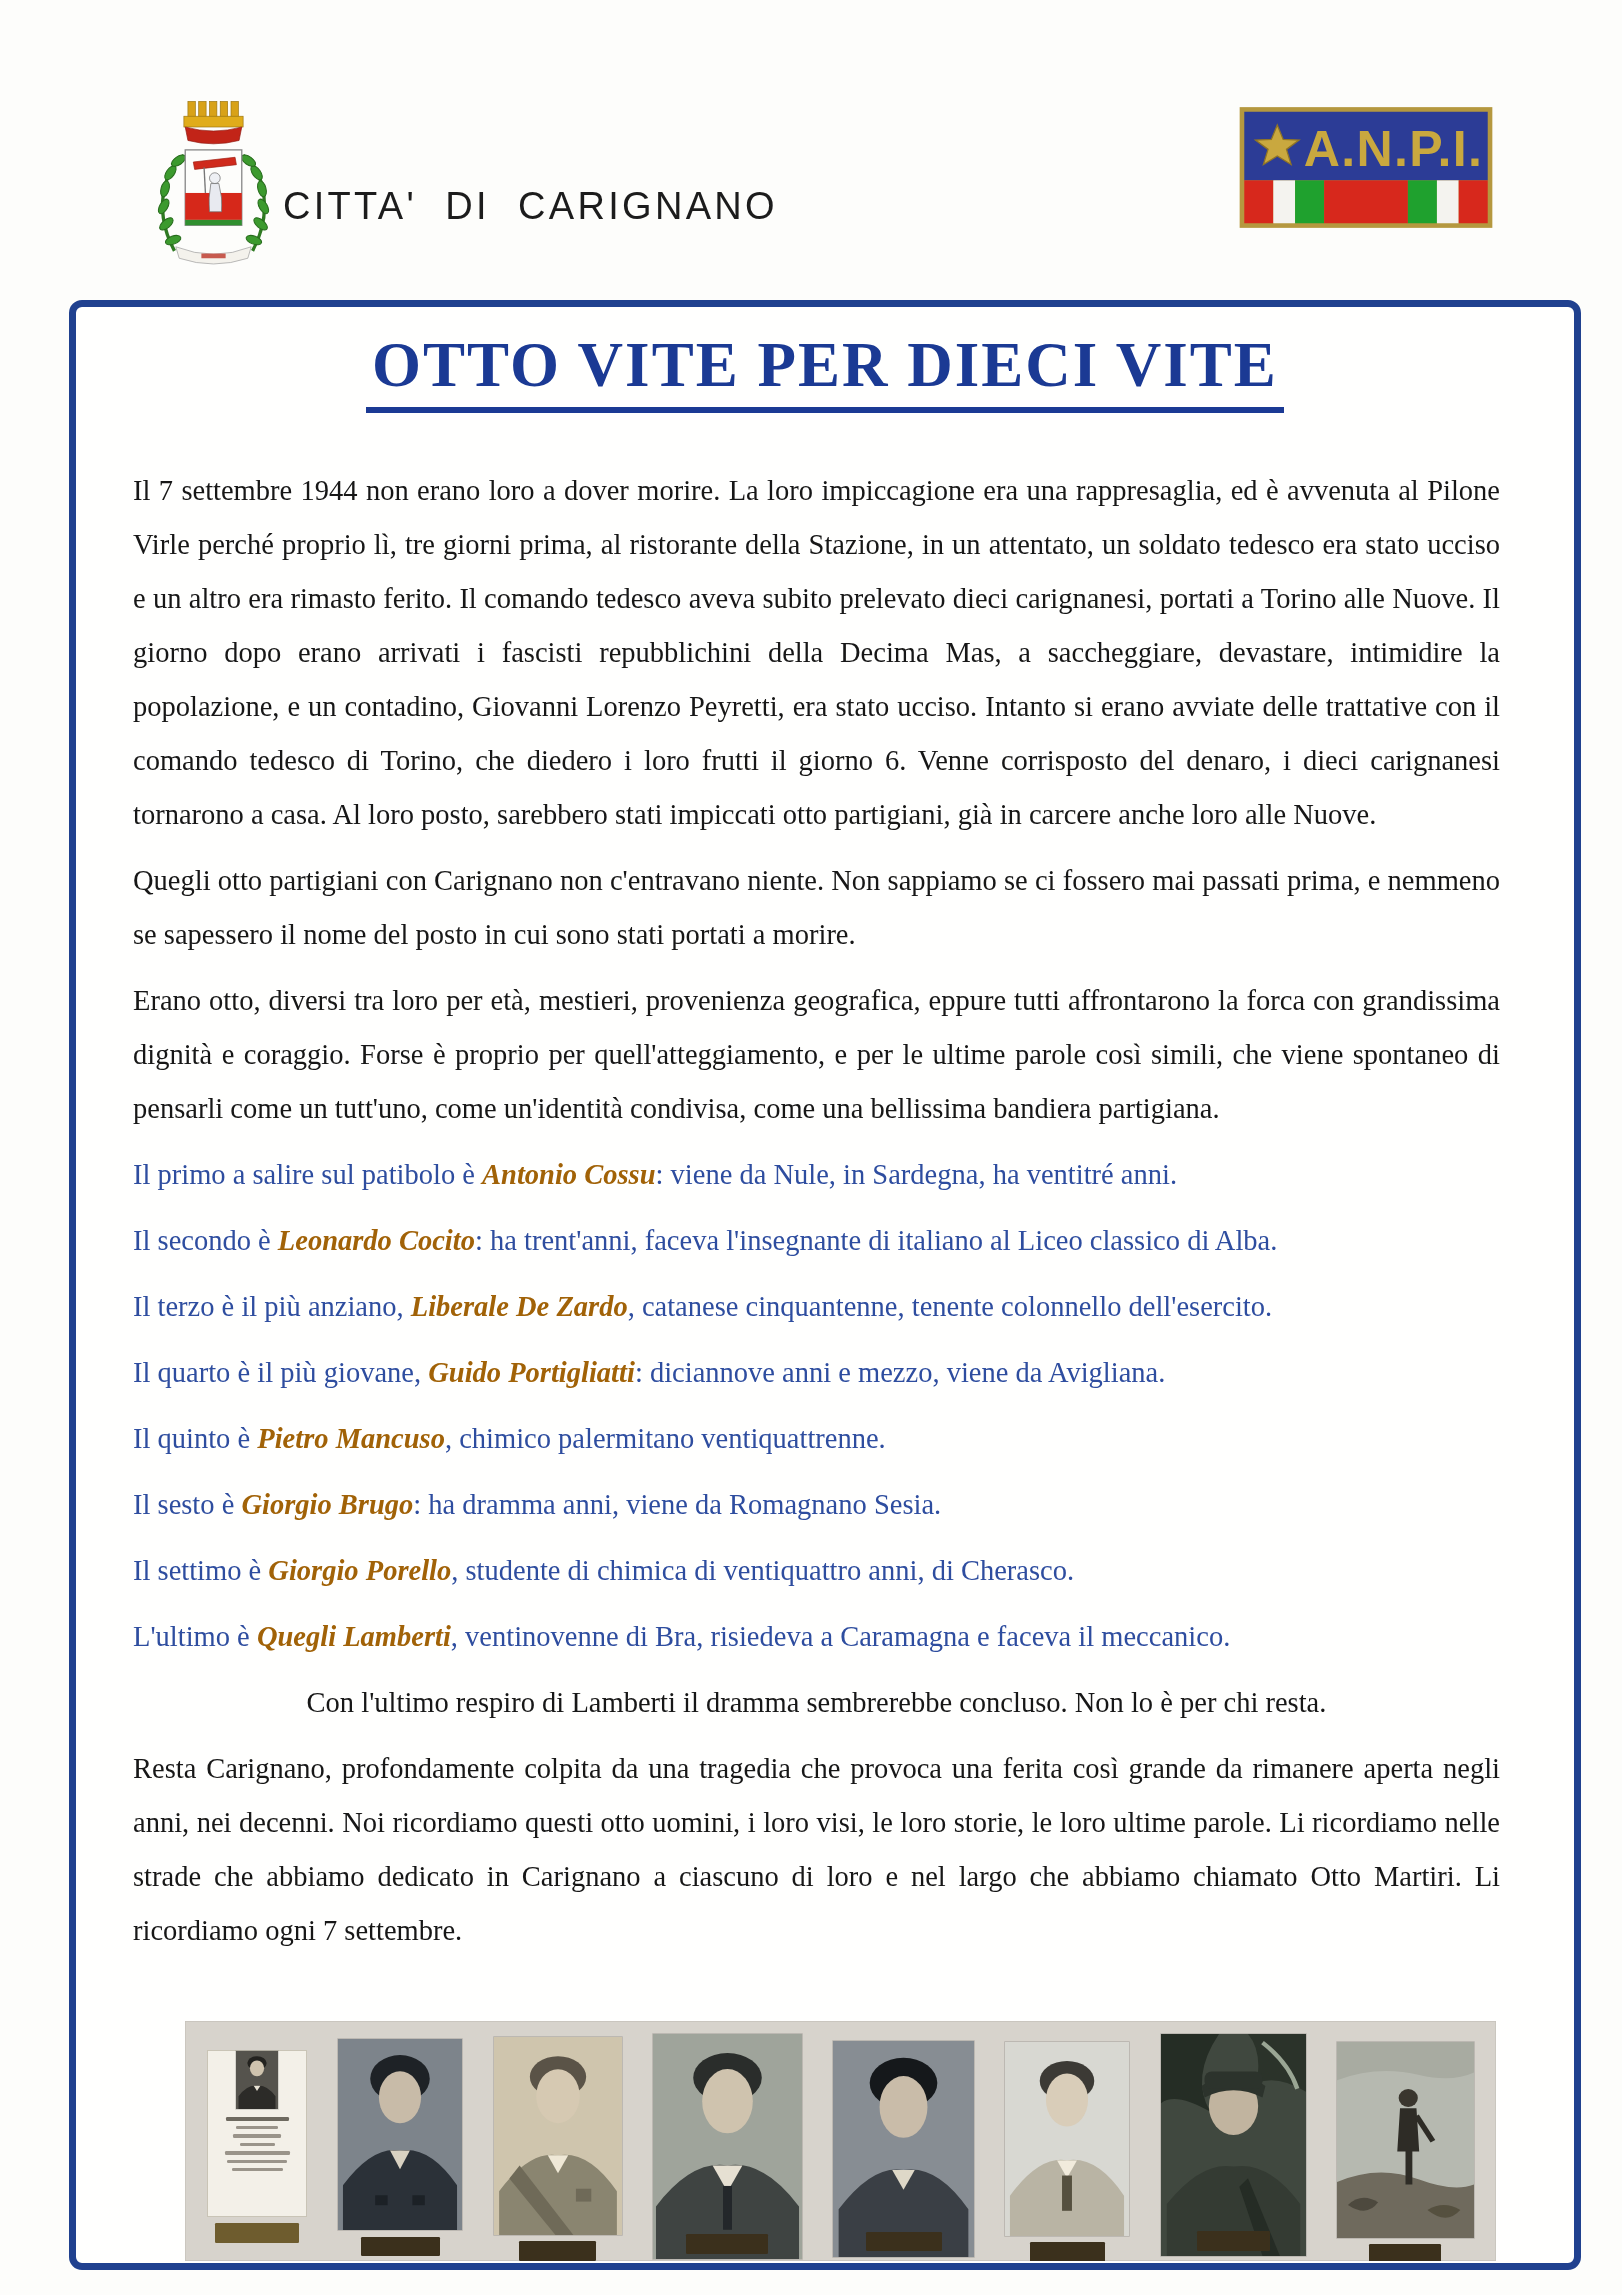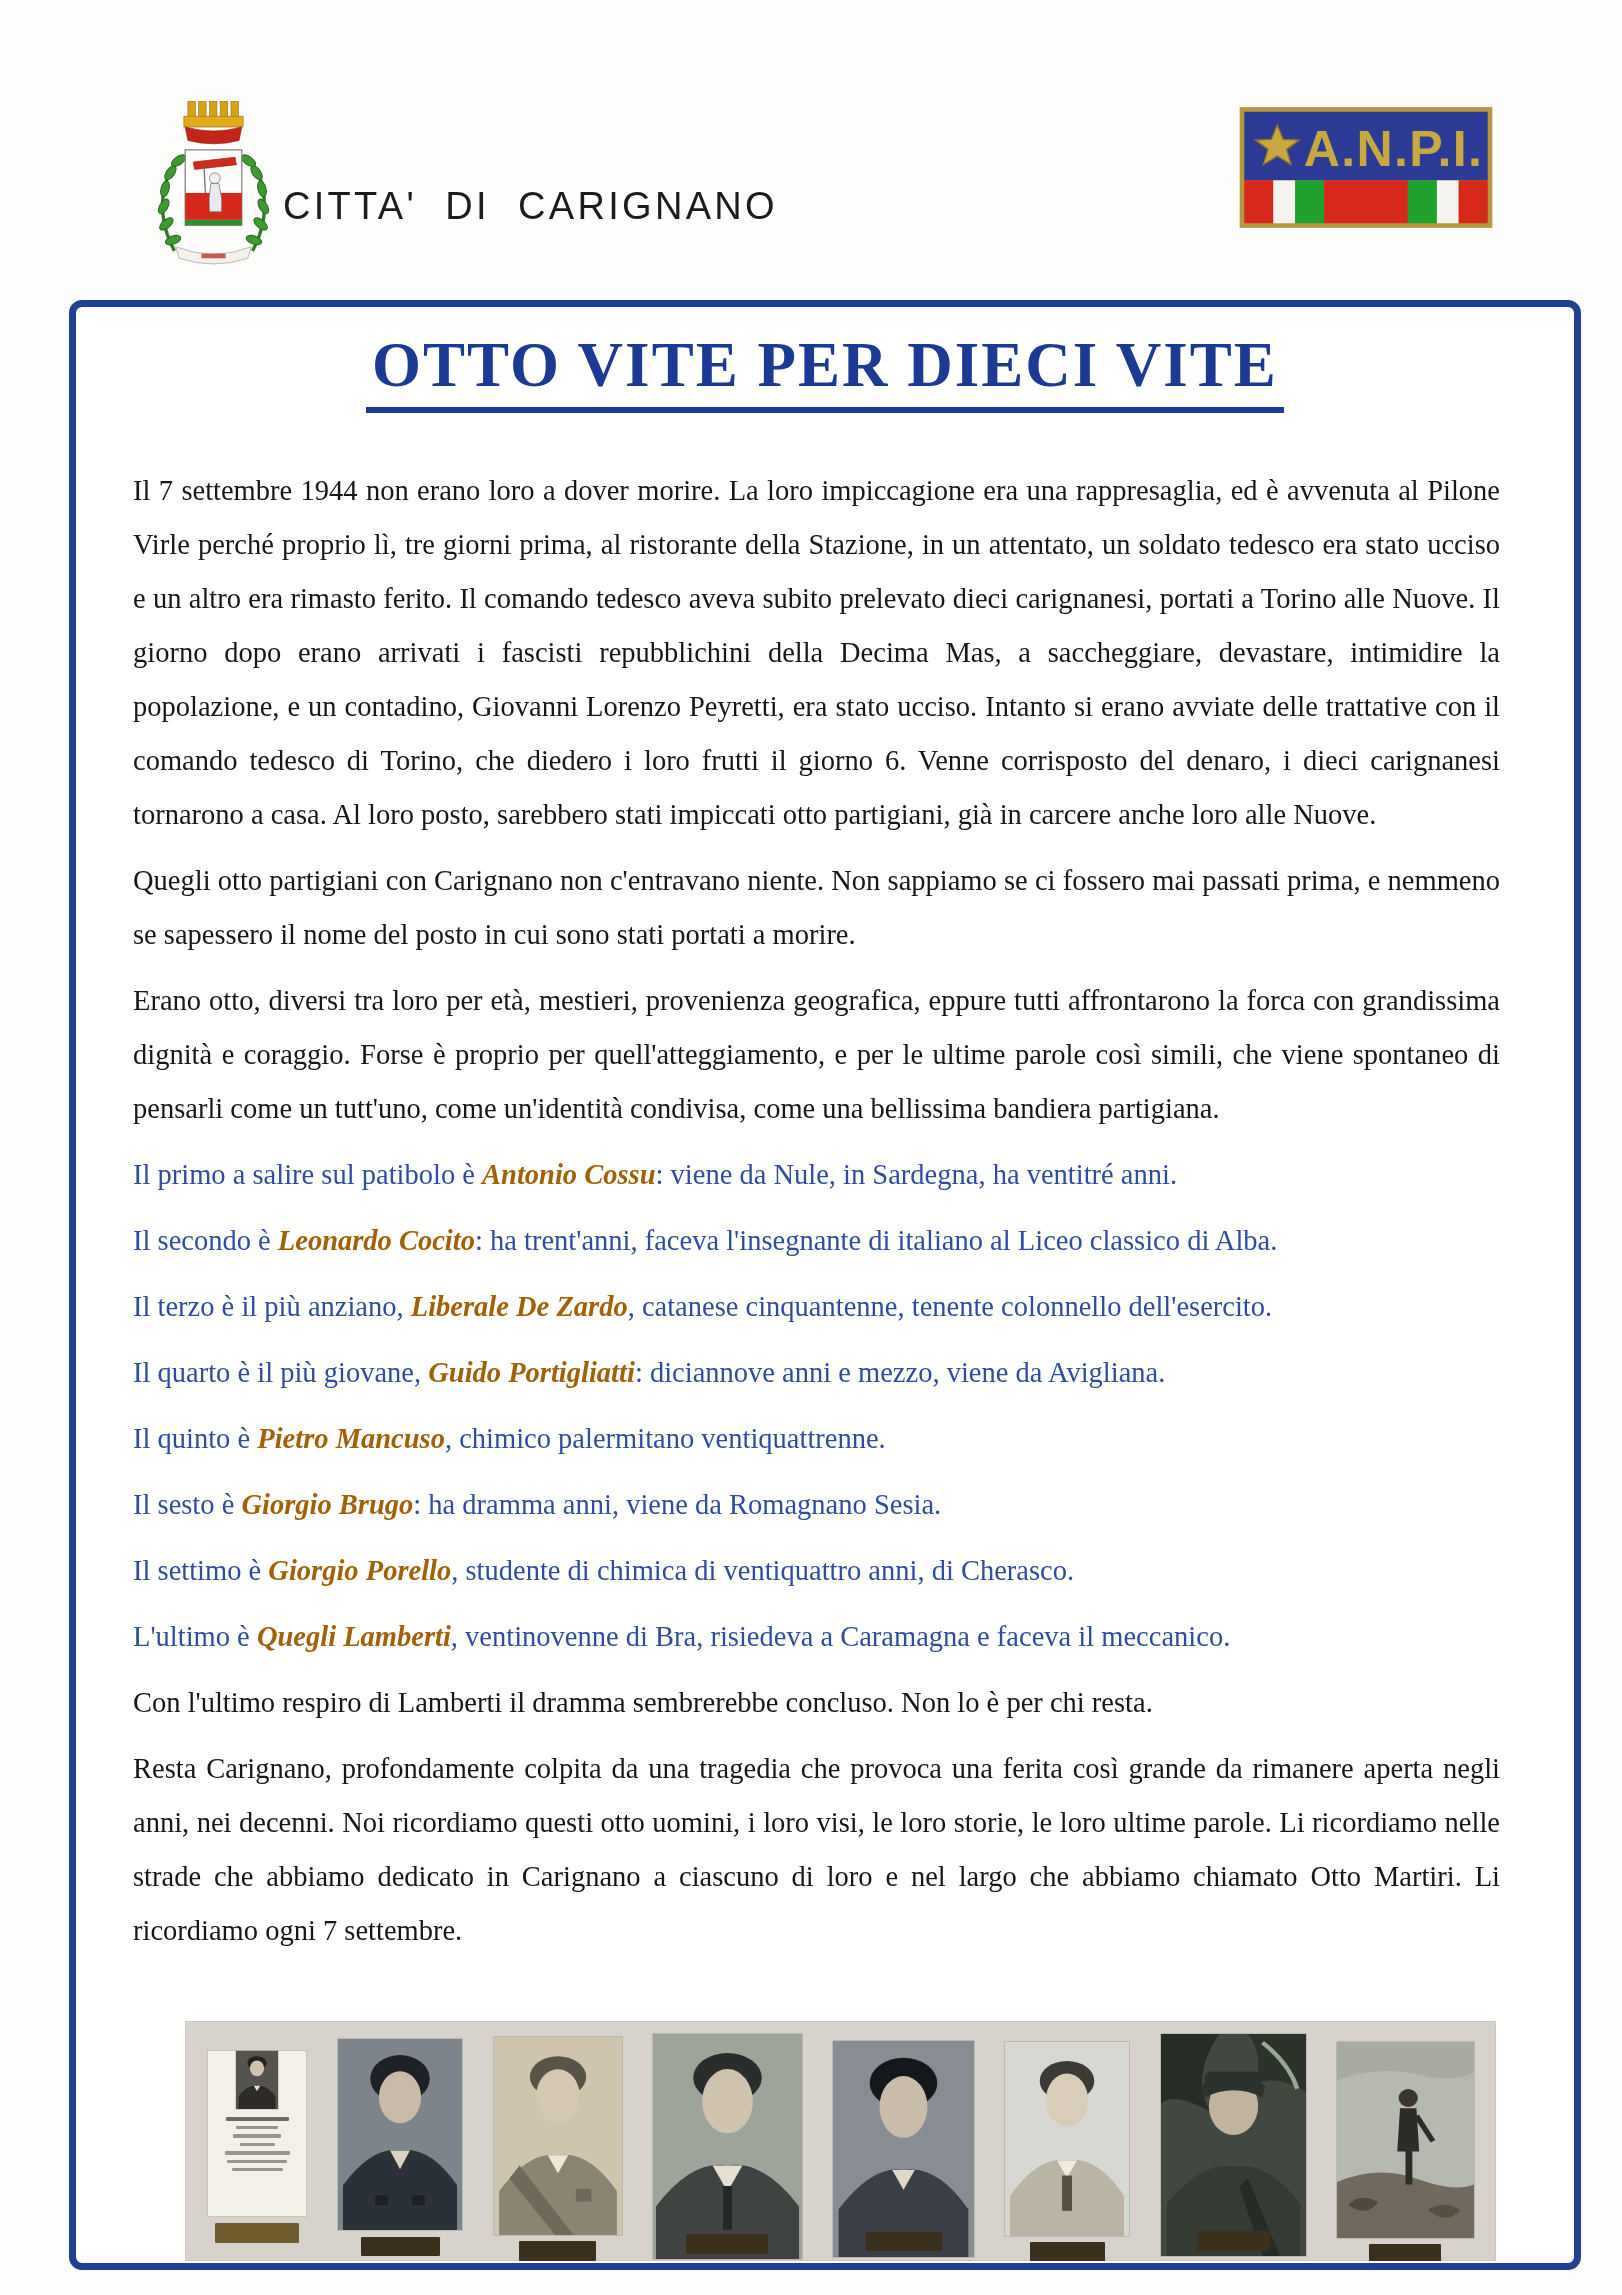--- a/index.html
+++ b/index.html
@@ -33,21 +33,21 @@
     display:inline-block;
     font-size:63px;font-weight:bold;color:#1b3a94;letter-spacing:2px;
     border-bottom:6.5px solid #1b3a94;padding:0 6.5px 5.2px 6.5px;
     font-family:"Liberation Serif", serif;
   }
   .doc-text{
     margin:51px 62px 0 45px;
     font-size:28.5px;line-height:54px;color:#171717;
   }
   .doc-text p{margin:12px;text-align:justify;}
-  .doc-text p.noj{text-align:left;}
+  .doc-text p.noj{text-align:center;}
   .victim-line{color:#2e4d9f;text-align:left;margin:0;}
   .victim-name{font-weight:bold;font-style:italic;color:#a16207;}
 
   
   .strip{
     position:absolute;left:109px;top:1714px; 
     width:1311px;height:240px;background:#d7d3cc;
     box-sizing:border-box;padding:11.8px 22px 0 22px;
     display:flex;justify-content:space-between;align-items:flex-start;
     overflow:hidden;box-shadow:0 0 0 0.7px #c6c2ba inset;

